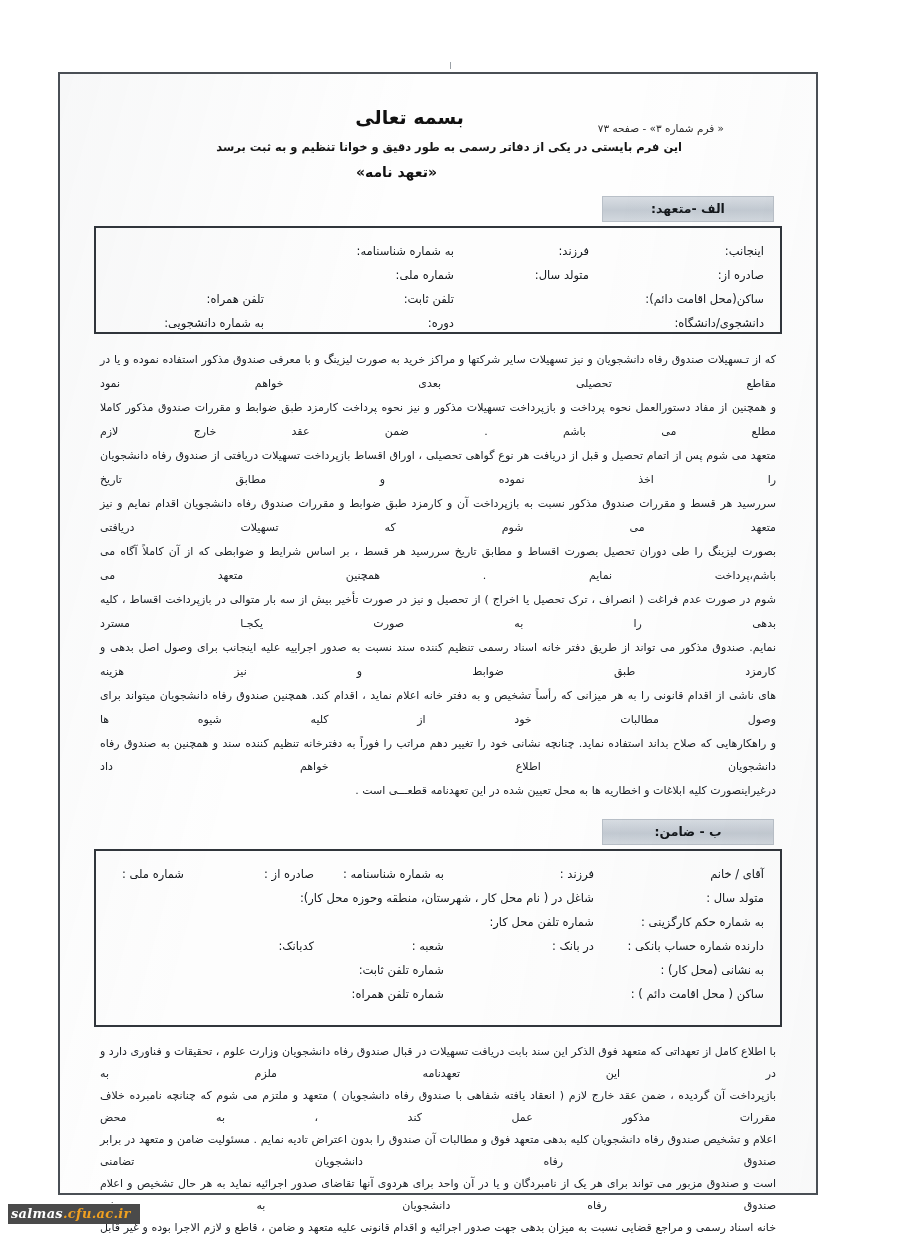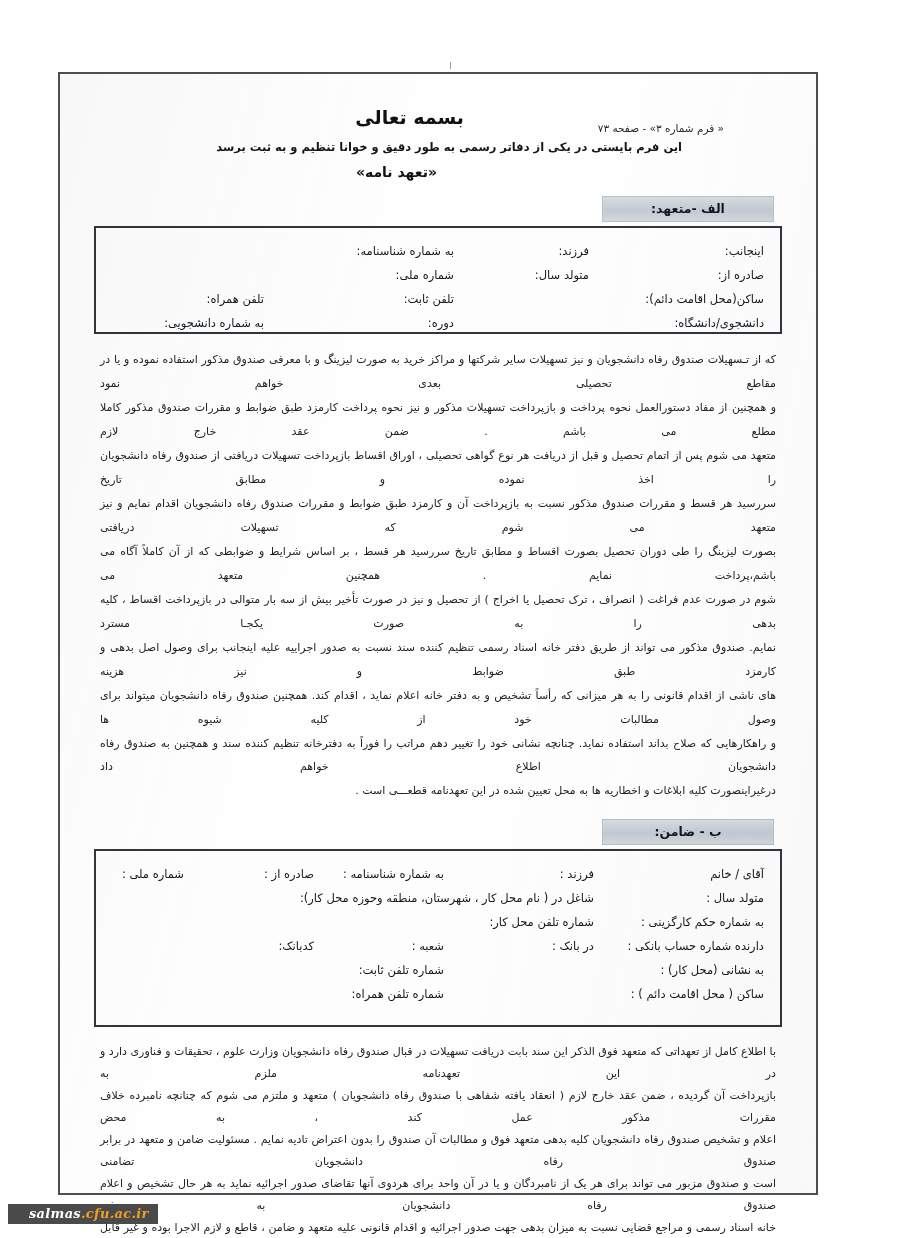--- a/index.html
+++ b/index.html
@@ -150,21 +150,21 @@
   }
   .body-par.tight { line-height: 2.0; }
   .body-par .lastline { text-align-last: right; }
 
   
   #site-stamp {
     position: absolute;
     left: 8px;
     bottom: 14px;
     background: #4a4a4a;
-    padding: 3px 9px 4px 21px;
+    padding: 3px 9px 4px 3px;
     font-family: "DejaVu Serif", "Liberation Serif", serif;
     font-style: italic;
     font-weight: bold;
     font-size: 13px;
     letter-spacing: 0.3px;
     line-height: 1;
   }
   #site-stamp .stamp-name { color: #ffffff; }
   #site-stamp .stamp-domain { color: #f0a020; }
 

